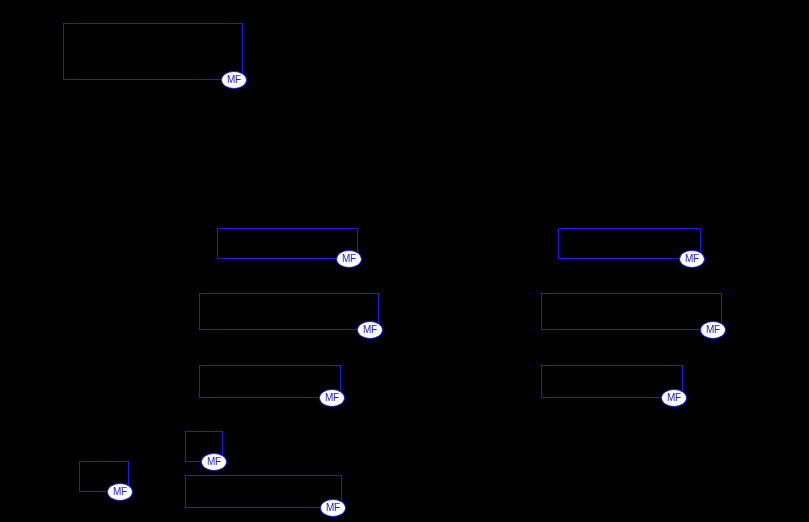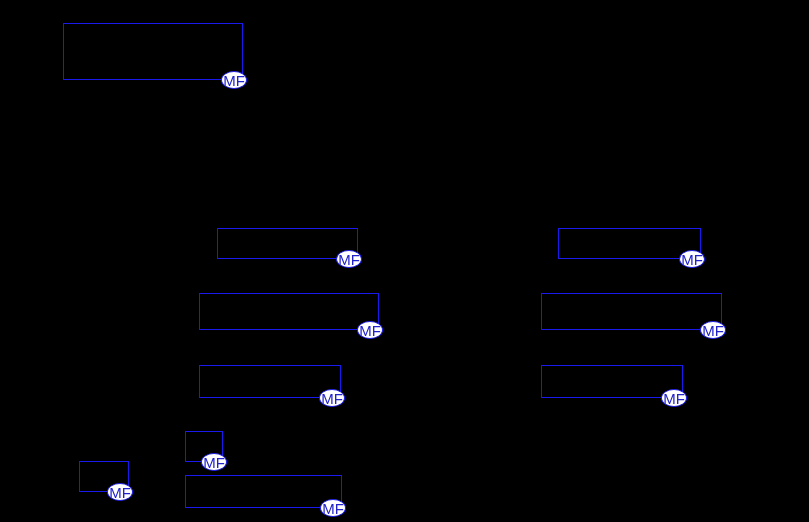--- a/index.html
+++ b/index.html
@@ -30,21 +30,21 @@
     height: 18px;
     border-radius: 50%;
     background: #ffffff;
     border: 1px solid #1a1aee;
     box-sizing: border-box;
     display: flex;
     align-items: center;
     justify-content: center;
     color: #2222cc;
     font-family: "Liberation Sans", sans-serif;
-    font-size: 15px;
+    font-size: 10px;
     line-height: 1;
     letter-spacing: -0.2px;
     user-select: none;
   }
 </style>
 </head>
 <body>
 
 <div id="canvas" style="background: rgb(0, 0, 0);">
     <div class="node" style="left: 63px; top: 23px; width: 180px; height: 57px; border-color: rgb(26, 26, 238);"><span></span></div>

